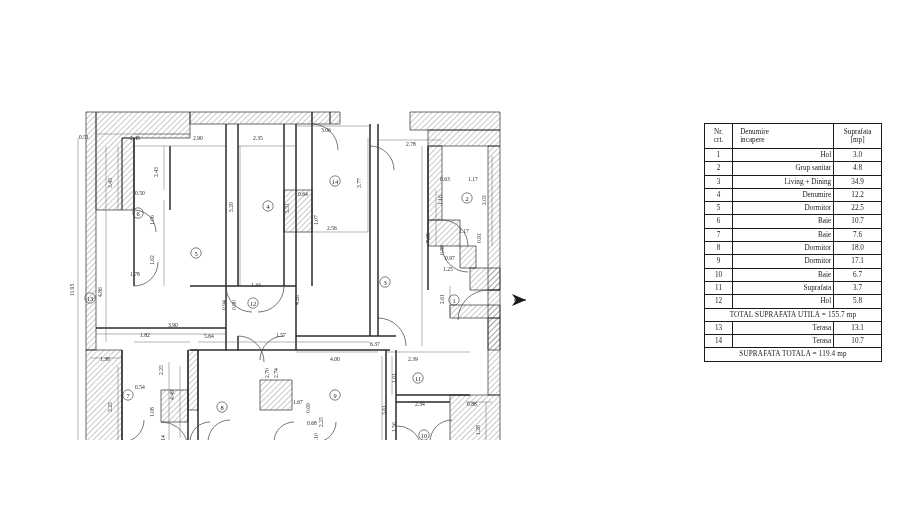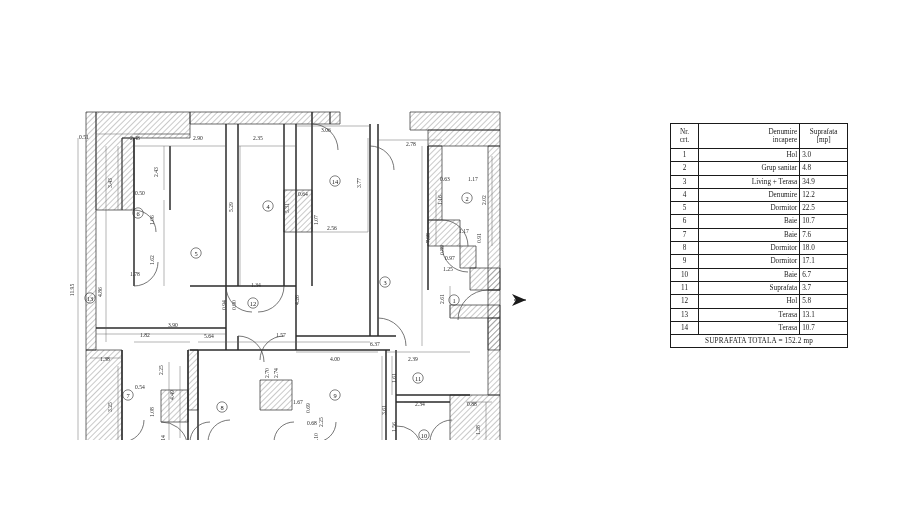--- a/index.html
+++ b/index.html
@@ -41,21 +41,21 @@
     font-family: "Liberation Serif", serif;
     font-size: 6.4px;
     fill: #1a1a1a;
     text-anchor: middle;
     dominant-baseline: central;
   }
 
   
   #schedule {
     position: absolute;
-    left: 670px;
+    left: 704px;
     top: 123px;
     width: 178px;
     border: 1px solid #1a1a1a;
     border-collapse: collapse;
     background: #fff;
     font-family: "Liberation Serif", serif;
     font-size: 7.2px;
     color: #1a1a1a;
   }
   #schedule td, #schedule th {
@@ -64,21 +64,21 @@
     line-height: 1.15;
     font-weight: normal;
   }
   #schedule thead th {
     text-align: center;
     vertical-align: middle;
     height: 22px;
   }
   .col-nr   { width: 26px; text-align: center; }
   .col-name { width: 104px; text-align: right; padding-left: 7px !important; }
-  .col-area { width: 46px;  text-align: left; }
+  .col-area { width: 46px;  text-align: center; }
   #schedule tbody tr { height: 13.3px; }
   .total-row td {
     text-align: center;
     letter-spacing: 0.15px;
     padding: 1px 0 !important;
   }
 </style>
 </head>
 <body>
 
@@ -358,21 +358,21 @@
     </svg>
   </div>
 
   <table id="schedule">
     <thead>
       <tr>
         <th class="col-nr">
           <span>Nr.</span><br>
           <span>crt.</span>
         </th>
-        <th class="col-name" style="text-align:right">
+        <th class="col-name" style="text-align:left">
           <span>Denumire</span><br>
           <span>incapere</span>
         </th>
         <th class="col-area">
           <span>Suprafata</span><br>
           <span>[mp]</span>
         </th>
       </tr>
     </thead>
     <tbody id="schedule-body">
@@ -381,21 +381,21 @@
           <td class="col-name">Hol</td>
           <td class="col-area">3.0</td>
         </tr>
         <tr>
           <td class="col-nr">2</td>
           <td class="col-name">Grup sanitar</td>
           <td class="col-area">4.8</td>
         </tr>
         <tr>
           <td class="col-nr">3</td>
-          <td class="col-name">Living + Terasa</td>
+          <td class="col-name">Living + Dining</td>
           <td class="col-area">34.9</td>
         </tr>
         <tr>
           <td class="col-nr">4</td>
           <td class="col-name">Denumire</td>
           <td class="col-area">12.2</td>
         </tr>
         <tr>
           <td class="col-nr">5</td>
           <td class="col-name">Dormitor</td>
@@ -429,29 +429,32 @@
         <tr>
           <td class="col-nr">11</td>
           <td class="col-name">Suprafata</td>
           <td class="col-area">3.7</td>
         </tr>
         <tr>
           <td class="col-nr">12</td>
           <td class="col-name">Hol</td>
           <td class="col-area">5.8</td>
         </tr>
+        <tr class="total-row">
+          <td class="total-row" colspan="3">TOTAL SUPRAFATA UTILA = 155.7 mp</td>
+        </tr>
         <tr>
           <td class="col-nr">13</td>
           <td class="col-name">Terasa</td>
           <td class="col-area">13.1</td>
         </tr>
         <tr>
           <td class="col-nr">14</td>
           <td class="col-name">Terasa</td>
           <td class="col-area">10.7</td>
         </tr>
         <tr class="total-row">
-          <td class="total-row" colspan="3">SUPRAFATA TOTALA = 152.2 mp</td>
+          <td class="total-row" colspan="3">SUPRAFATA TOTALA = 119.4 mp</td>
         </tr>
       </tbody>
   </table>
 
 </div>
 
 </body></html>

